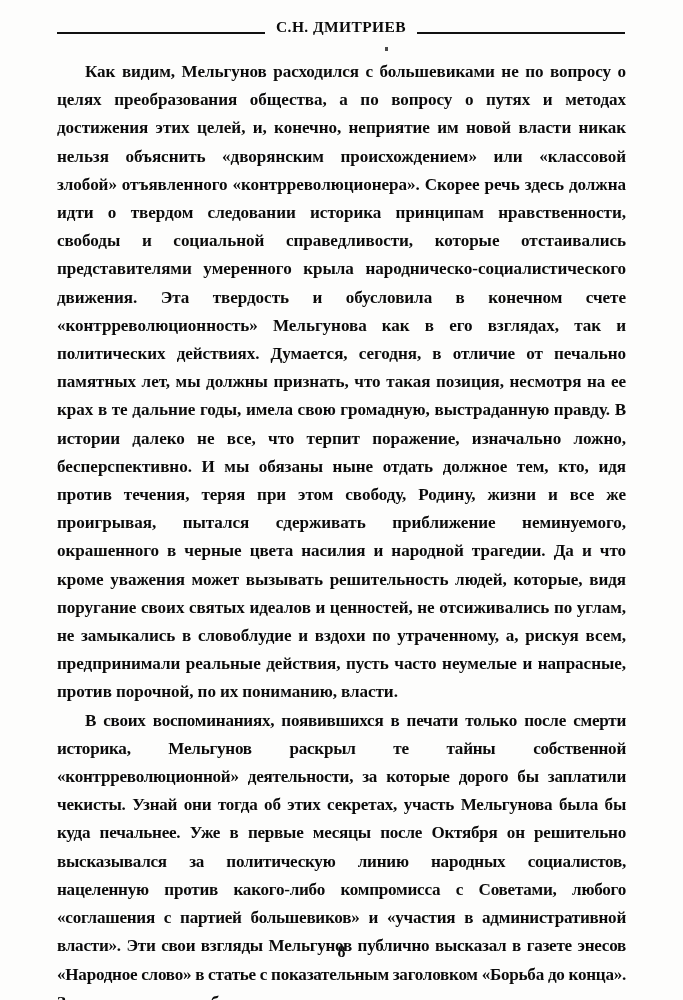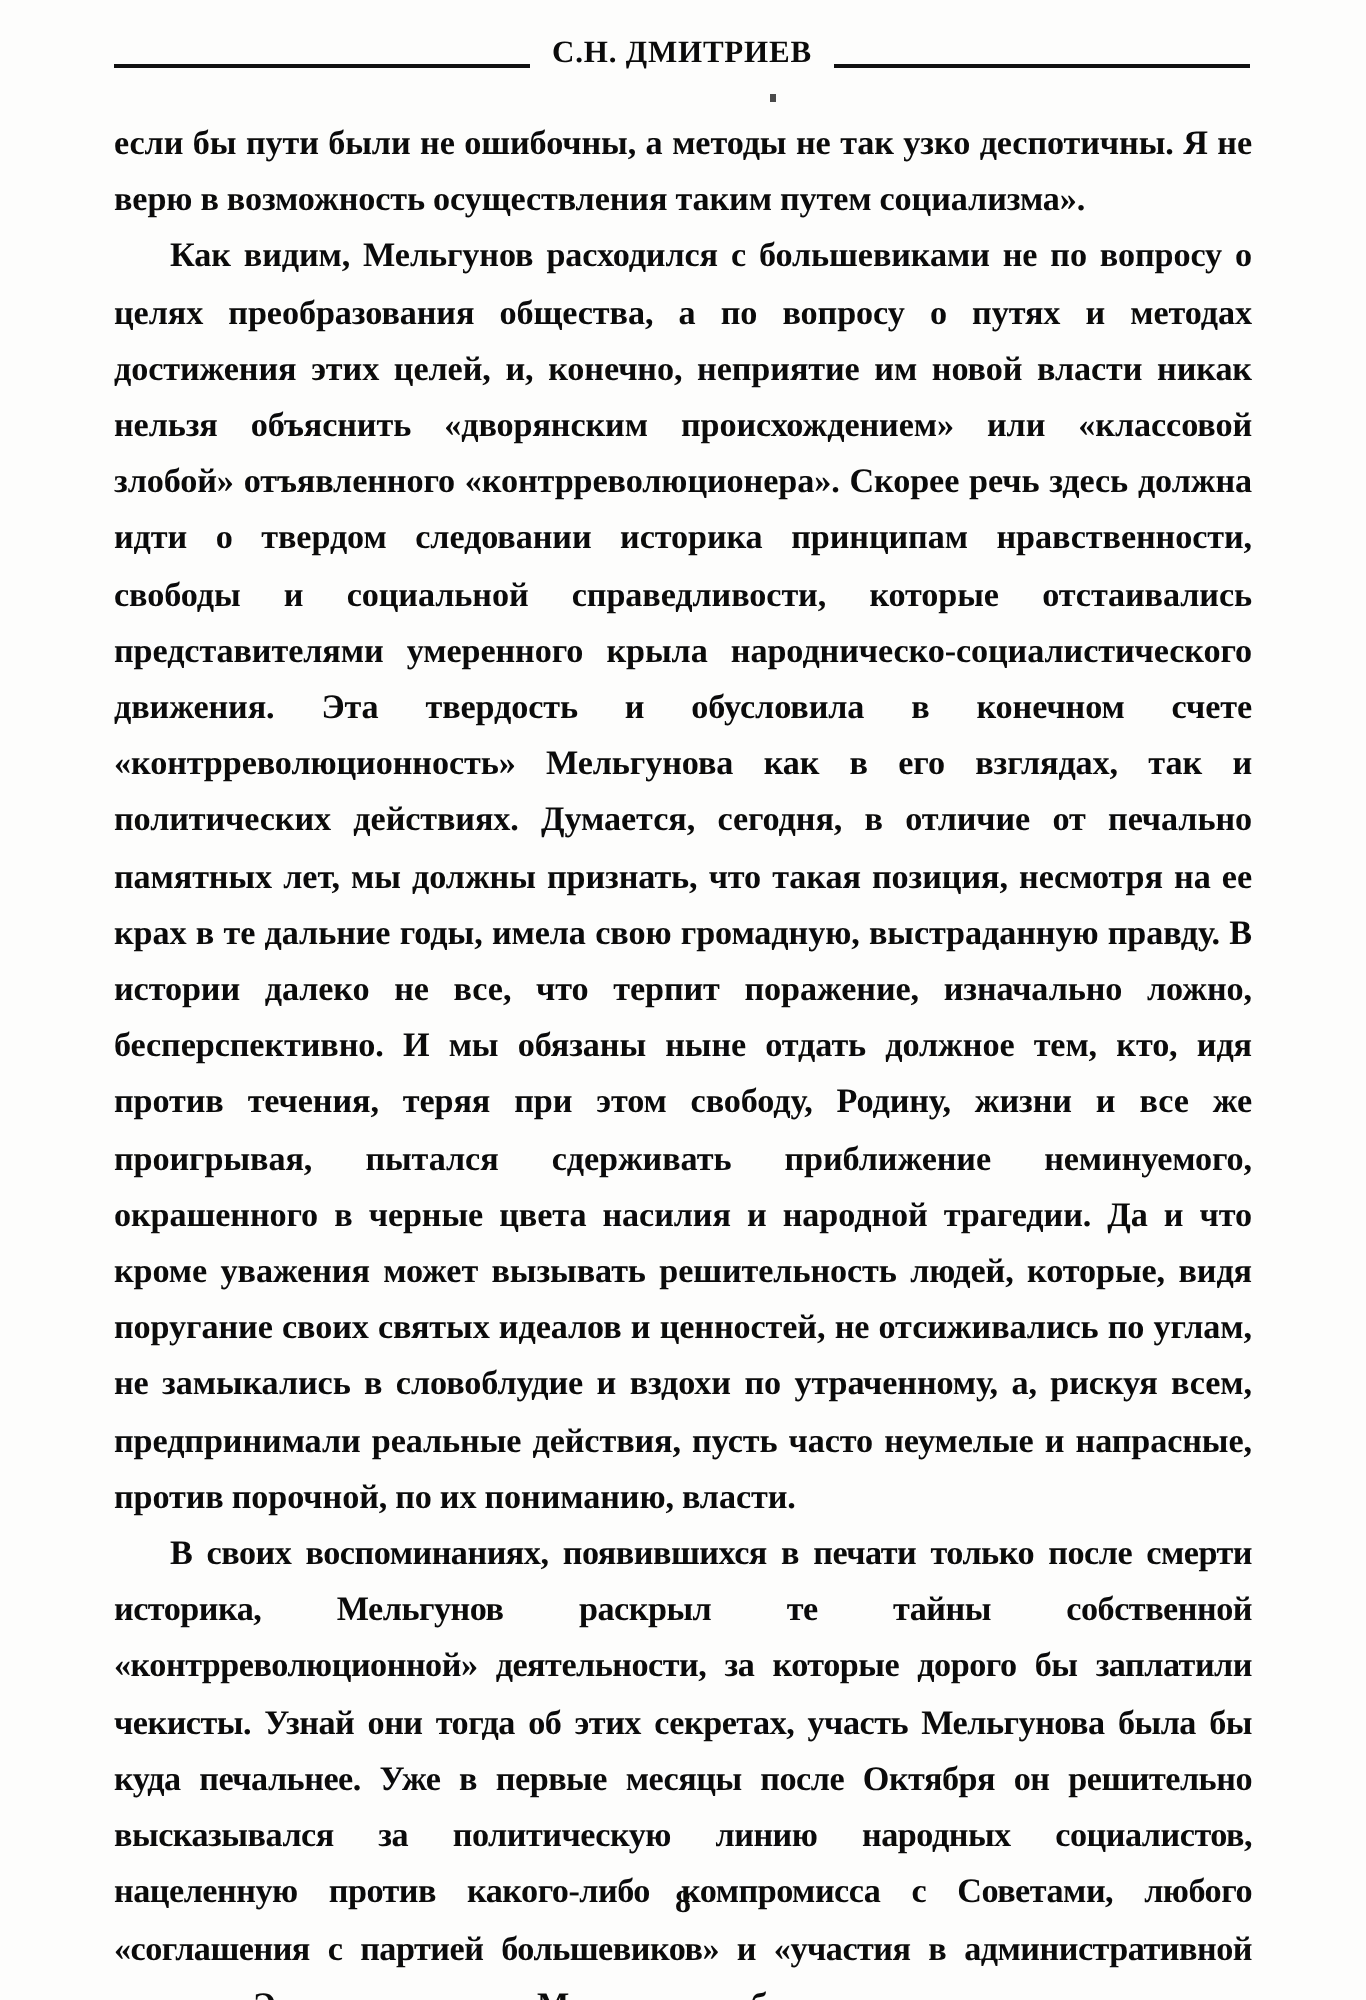--- a/index.html
+++ b/index.html
@@ -112,21 +112,20 @@
 
   <div class="running-head">
     <span class="rule"></span>
     <span class="running-head-title">С.Н. ДМИТРИЕВ</span>
     <span class="rule"></span>
   </div>
 
   <span class="scan-speck"></span>
 
   <div class="text-block">
-    <p class="para no-indent">если бы пути были не ошибочны, а методы не так узко деспотичны. Я не верю в возможность осуществления таким путем социализма».</p>
     <p class="para">Как видим, Мельгунов расходился с большевиками не по вопросу о целях преобразования общества, а по вопросу о путях и методах достижения этих целей, и, конечно, неприятие им новой власти никак нельзя объяснить «дворянским происхождением» или «классовой злобой» отъявленного «контрреволюционера». Скорее речь здесь должна идти о твердом следовании историка принципам нравственности, свободы и социальной справедливости, которые отстаивались представителями умеренного крыла народническо-социалистического движения. Эта твердость и обусловила в конечном счете «контрреволюционность» Мельгунова как в его взглядах, так и политических действиях. Думается, сегодня, в отличие от печально памятных лет, мы должны признать, что такая позиция, несмотря на ее крах в те дальние годы, имела свою громадную, выстраданную правду. В истории далеко не все, что терпит поражение, изначально ложно, бесперспективно. И мы обязаны ныне отдать должное тем, кто, идя против течения, теряя при этом свободу, Родину, жизни и все же проигрывая, пытался сдерживать приближение неминуемого, окрашенного в черные цвета насилия и народной трагедии. Да и что кроме уважения может вызывать решительность людей, которые, видя поругание своих святых идеалов и ценностей, не отсиживались по углам, не замыкались в словоблудие и вздохи по утраченному, а, рискуя всем, предпринимали реальные действия, пусть часто неумелые и напрасные, против порочной, по их пониманию, власти.</p>
     <p class="para tight">В своих воспоминаниях, появившихся в печати только после смерти историка, Мельгунов раскрыл те тайны собственной «контрреволюционной» деятельности, за которые дорого бы заплатили чекисты. Узнай они тогда об этих секретах, участь Мельгунова была бы куда печальнее. Уже в первые месяцы после Октября он решительно высказывался за политическую линию народных социалистов, нацеленную против какого-либо компромисса с Советами, любого «соглашения с партией большевиков» и «участия в административной власти». Эти свои взгляды Мельгунов публично высказал в газете энесов «Народное слово» в статье с показательным заголовком «Борьба до конца». За эту статью газета была тотчас же закрыта.</p>
 
   </div>
 
   <div class="folio">8</div>
 
 </div>
 
 </body></html>

